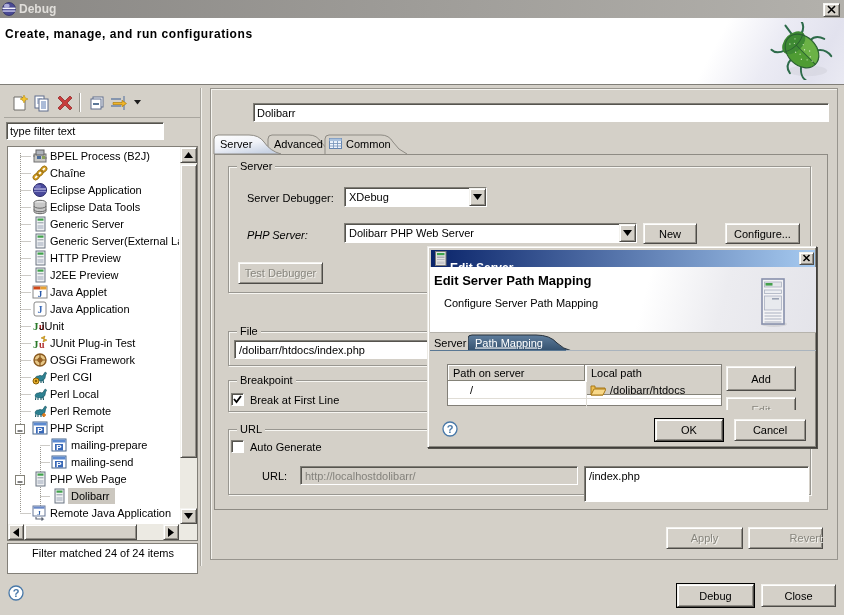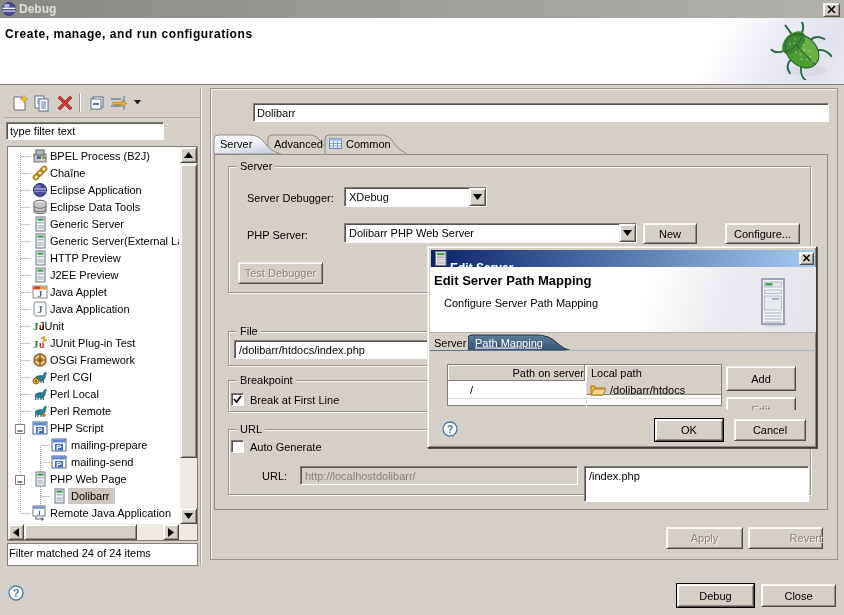--- a/index.html
+++ b/index.html
@@ -328,21 +328,21 @@
       <div class="btn abs" style="left:0;top:0;width:16px;height:16px;"><svg width="6" height="9" viewBox="0 0 6 9" style="margin-top:3px">
             <path d="M0 4.5 L6 0 V9 Z" fill="#000"></path>
           </svg></div>
       <div class="btn abs" style="left:155px;top:0;width:16px;height:16px;"><svg width="6" height="9" viewBox="0 0 6 9" style="margin-top:3px">
             <path d="M6 4.5 L0 0 V9 Z" fill="#000"></path>
           </svg></div>
       <div class="btn abs" style="left:16px;top:0;width:113px;height:16px;"></div>
     </div>
   </div>
 
-  <div class="abs" style="left:3px;top:455px;width:191px;height:23px;border:1px solid #827f78;background:#fff;">
+  <div class="abs" style="left:3px;top:455px;width:191px;height:31px;border:1px solid #827f78;background:#fff;text-align:center;">
     <div style="padding:3px 0 0 1px;">Filter matched 24 of 24 items</div>
   </div>
 </div>
 <div class="abs" style="left:200px;top:88px;width:1px;height:478px;background:#aaa7a0;box-shadow:1px 0 0 #f2f1ed;"></div>
 
 <div class="abs" style="left:210px;top:88px;width:628px;height:472px;border:1px solid #98958e;box-shadow:inset 1px 1px 0 #f4f3ef;">
   <div class="abs" style="left:6px;top:18px;margin-left:44px;">Name:</div>
   <div class="abs sunken" style="left:42px;top:14px;width:576px;height:19px;">
       <div style="padding:3px 0 0 3px;">Dolibarr</div>
     </div>
@@ -372,21 +372,21 @@
       <text x="133" y="14" fill="#000">Common</text>
     </svg>
   </div>
 
   <div class="abs" style="left:3px;top:65px;width:614px;height:356px;border:1px solid #8e8b84;border-top:none;"></div>
   <div class="abs" style="left:3px;top:65px;width:614px;height:1px;background:#8e8b84;"></div>
 
   <div class="abs etched" style="left:17px;top:77px;width:583px;height:127px;">
     <div class="grouplbl">Server</div>
     <div class="abs" style="left:18px;top:25px;">Server Debugger:</div>
-    <div class="abs" style="left:18px;top:62px;">PHP Server:</div>
+    <div class="abs" style="left:18px;top:62px;font-style:italic;">PHP Server:</div>
   </div>
 
   <div class="abs sunken" style="left:133px;top:98px;width:143px;height:20px;">
     <div style="padding:3px 0 0 4px;">XDebug</div>
     <div class="btn abs" style="right:0;top:0;width:17px;height:18px;"><svg width="9" height="6" viewBox="0 0 9 6" style="margin-top:5px">
           <path d="M0 0 H9 L4.5 6 Z" fill="#000"></path>
         </svg></div>
   </div>
   <div class="abs sunken" style="left:133px;top:134px;width:293px;height:20px;">
     <div style="padding:3px 0 0 4px;">Dolibarr PHP Web Server</div>
@@ -483,21 +483,21 @@
       <path d="M0 17 L0 4 Q0 1 4 1 L68 1 Q82 1 89 9 Q95 15 104 17 Z" fill="url(#pmTab)"></path>
       <path d="M0 17 L0 4 Q0 1 4 1 L68 1 Q82 1 89 9 Q95 15 104 17" fill="none" stroke="#26303a" stroke-width="1"></path>
       <text x="7" y="12.5" fill="#fff" font-size="11" font-family="Liberation Sans" text-decoration="underline">Path Mapping</text>
     </svg>
     <div class="abs" style="left:0;top:16px;width:136px;height:1px;background:#5a7894;"></div>
     <div class="abs" style="left:136px;top:16px;width:250px;height:1px;background:#aab4be;"></div>
   </div>
 
   <div class="abs" style="left:19px;top:117px;width:275px;height:42px;border:1px solid #827f78;background:#fff;">
     <div class="abs" style="left:0;top:0;width:137px;height:16px;background:#d4d0c8;border-right:1px solid #848278;border-bottom:1px solid #848278;box-shadow:inset 1px 1px 0 #fff;">
-        <div style="padding:2px 0 0 5px;text-align:right;">Path on server</div>
+        <div style="padding:2px 0 0 5px;">Path on server</div>
       </div>
     <div class="abs" style="left:138px;top:0;width:135px;height:30px;background:#d4d0c8;border-bottom:1px solid #848278;box-shadow:inset 1px 1px 0 #fff;">
         <div style="padding:2px 0 0 5px;">Local path</div>
       </div>
     <div class="abs" style="left:138px;top:17px;width:1px;height:26px;background:#e0ddd6;"></div>
     <div class="abs" style="left:0;top:33px;width:273px;height:1px;background:#e0ddd6;"></div>
     <div class="abs" style="left:22px;top:19px;">/</div>
     <svg class="abs" style="left:142px;top:18px" width="16" height="13" viewBox="0 0 16 13">
       <path d="M1 3 L1 12 L13 12 L15 5 L5 5 L5 3 Z" fill="#f0c050" stroke="#a87818"></path>
       <path d="M1 12 L4 6 L16 6 L13 12 Z" fill="#f8d888" stroke="#a87818"></path>

